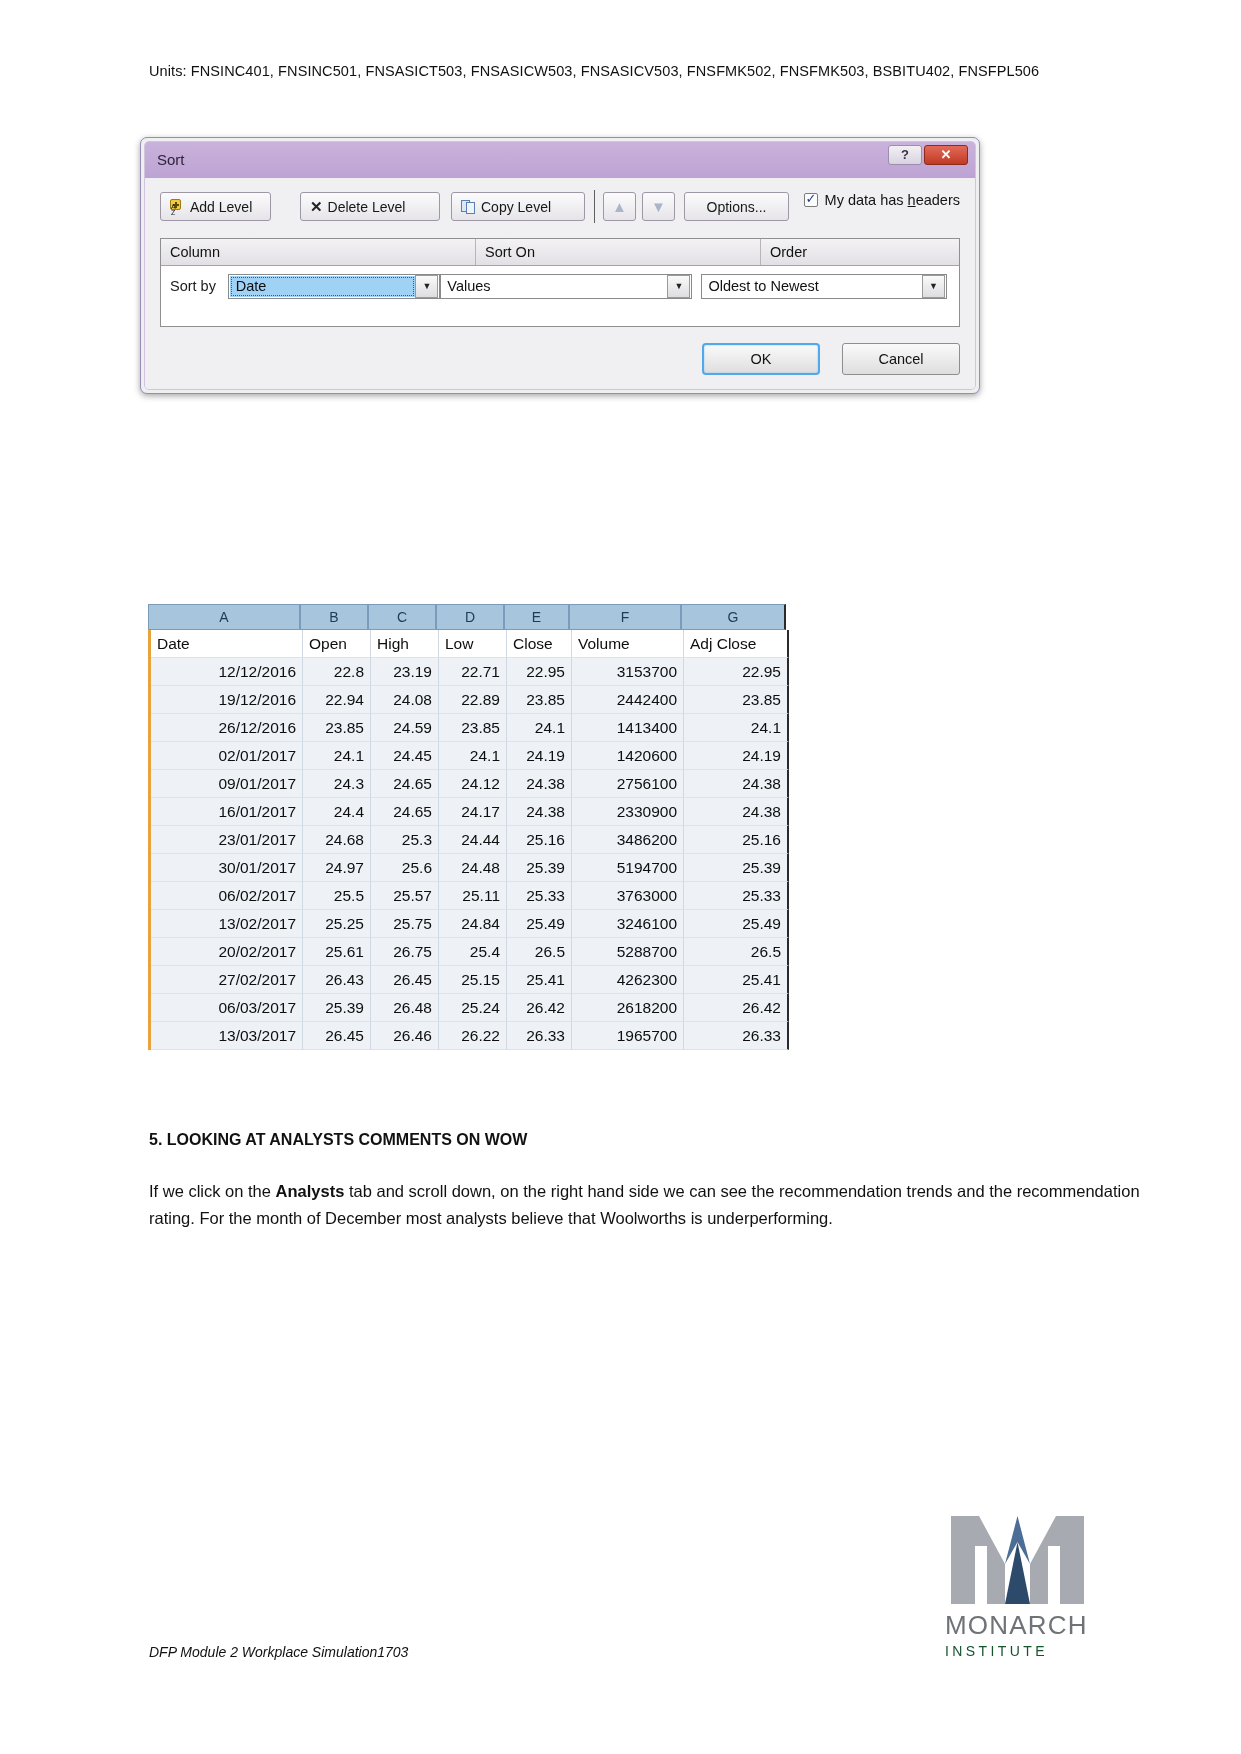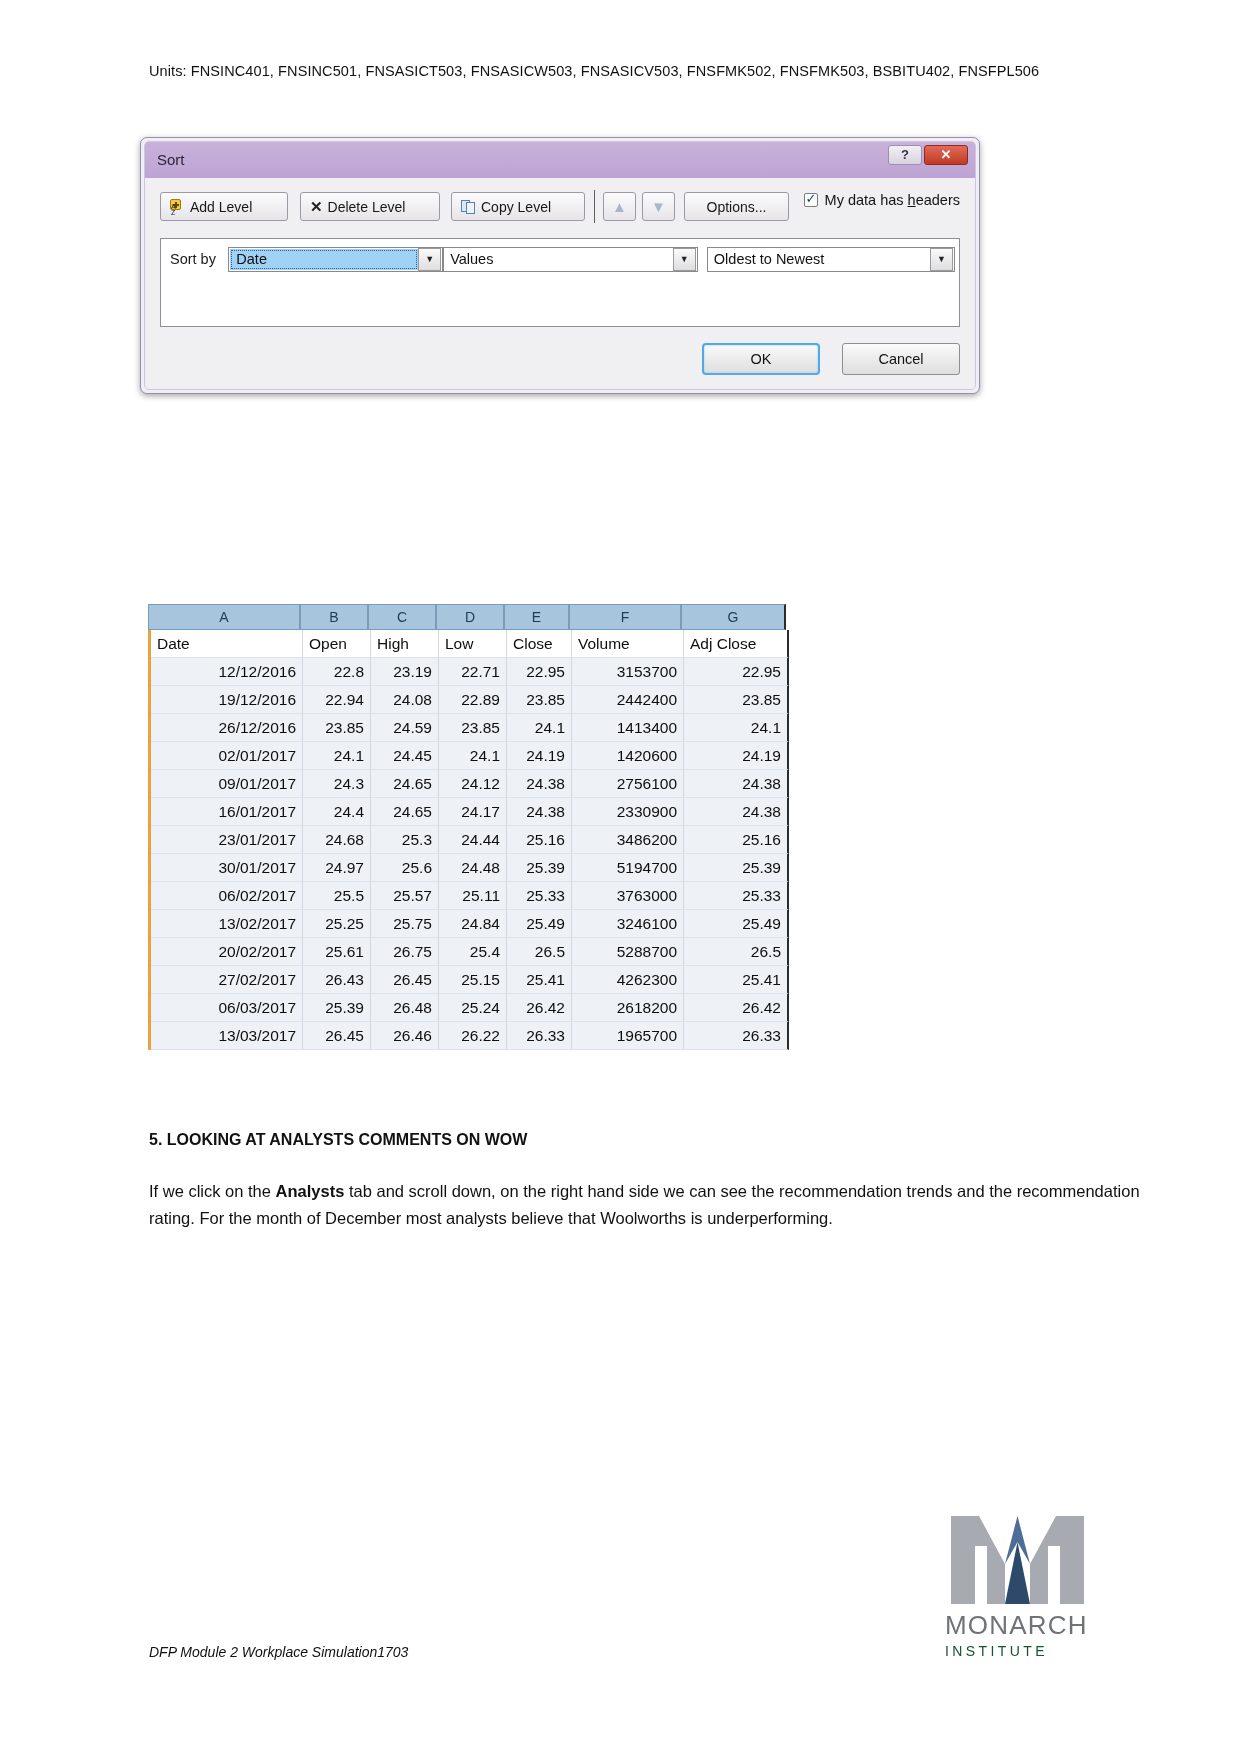--- a/index.html
+++ b/index.html
@@ -142,21 +142,21 @@
     display:flex; height:27px;
     background:linear-gradient(180deg,#f3f2f4 0%, #e2e0e5 100%);
     border-bottom:1px solid #a6a4ab;
     font-size:14.5px; color:#121212;
   }
   .sd-colhead > div { display:flex; align-items:center; padding-left:9px; }
   .ch-col   { width:315px; border-right:1px solid #b7b5bc; }
   .ch-son   { width:285px; border-right:1px solid #b7b5bc; }
   .ch-ord   { flex:1; }
 
-  .sd-row { display:flex; align-items:center; height:36px; padding:4px 4px 0 0; }
+  .sd-row { display:flex; align-items:center; height:36px; padding:4px 12px 0 0; }
   .sortby-label { width:72px; padding-left:9px; font-size:14.5px; }
   .combo {
     height:25px; position:relative;
     border:1px solid #8a8a8a; background:#fff;
     display:flex; align-items:center;
   }
   .combo .ctext {
     flex:1; padding-left:6px; font-size:14.5px; color:#111;
     overflow:hidden; white-space:nowrap;
   }
@@ -264,21 +264,21 @@
     <div class="sd-titlebar">
       <div class="sd-title">Sort</div>
       <div class="sd-help-btn">?</div>
       <div class="sd-close-btn">✕</div>
     </div>
 
     <div class="sd-body">
 
       <div class="sd-toolbar">
 
-        <div class="tb-btn" style="left:0px; width:128px;">
+        <div class="tb-btn" style="left:0px; width:111px;">
           <span class="ic-add">
             <span class="plus"></span>
               <span class="az">A<br>Z</span>
           </span>
           <span>Add Level</span>
         </div>
 
         <div class="tb-btn" style="left:140px; width:140px;">
           <span class="ic-x">✕</span>
           <span>Delete Level</span>
@@ -301,20 +301,25 @@
           <span>Options...</span>
         </div>
       </div>
 
       <div class="sd-check">
         <span class="cbx"></span>
         <span><span>My data has </span><u>h</u><span>eaders</span></span>
       </div>
 
       <div class="sd-panel">
+        <div class="sd-colhead">
+          <div class="ch-col">Column</div>
+          <div class="ch-son">Sort On</div>
+          <div class="ch-ord">Order</div>
+        </div>
 
         <div class="sd-row">
           <div class="sortby-label">Sort by</div>
 
           <div class="combo combo-col">
             <span class="ctext">Date</span>
             <span class="cbtn">▼</span>
           </div>
 
           <div class="combo combo-son">

